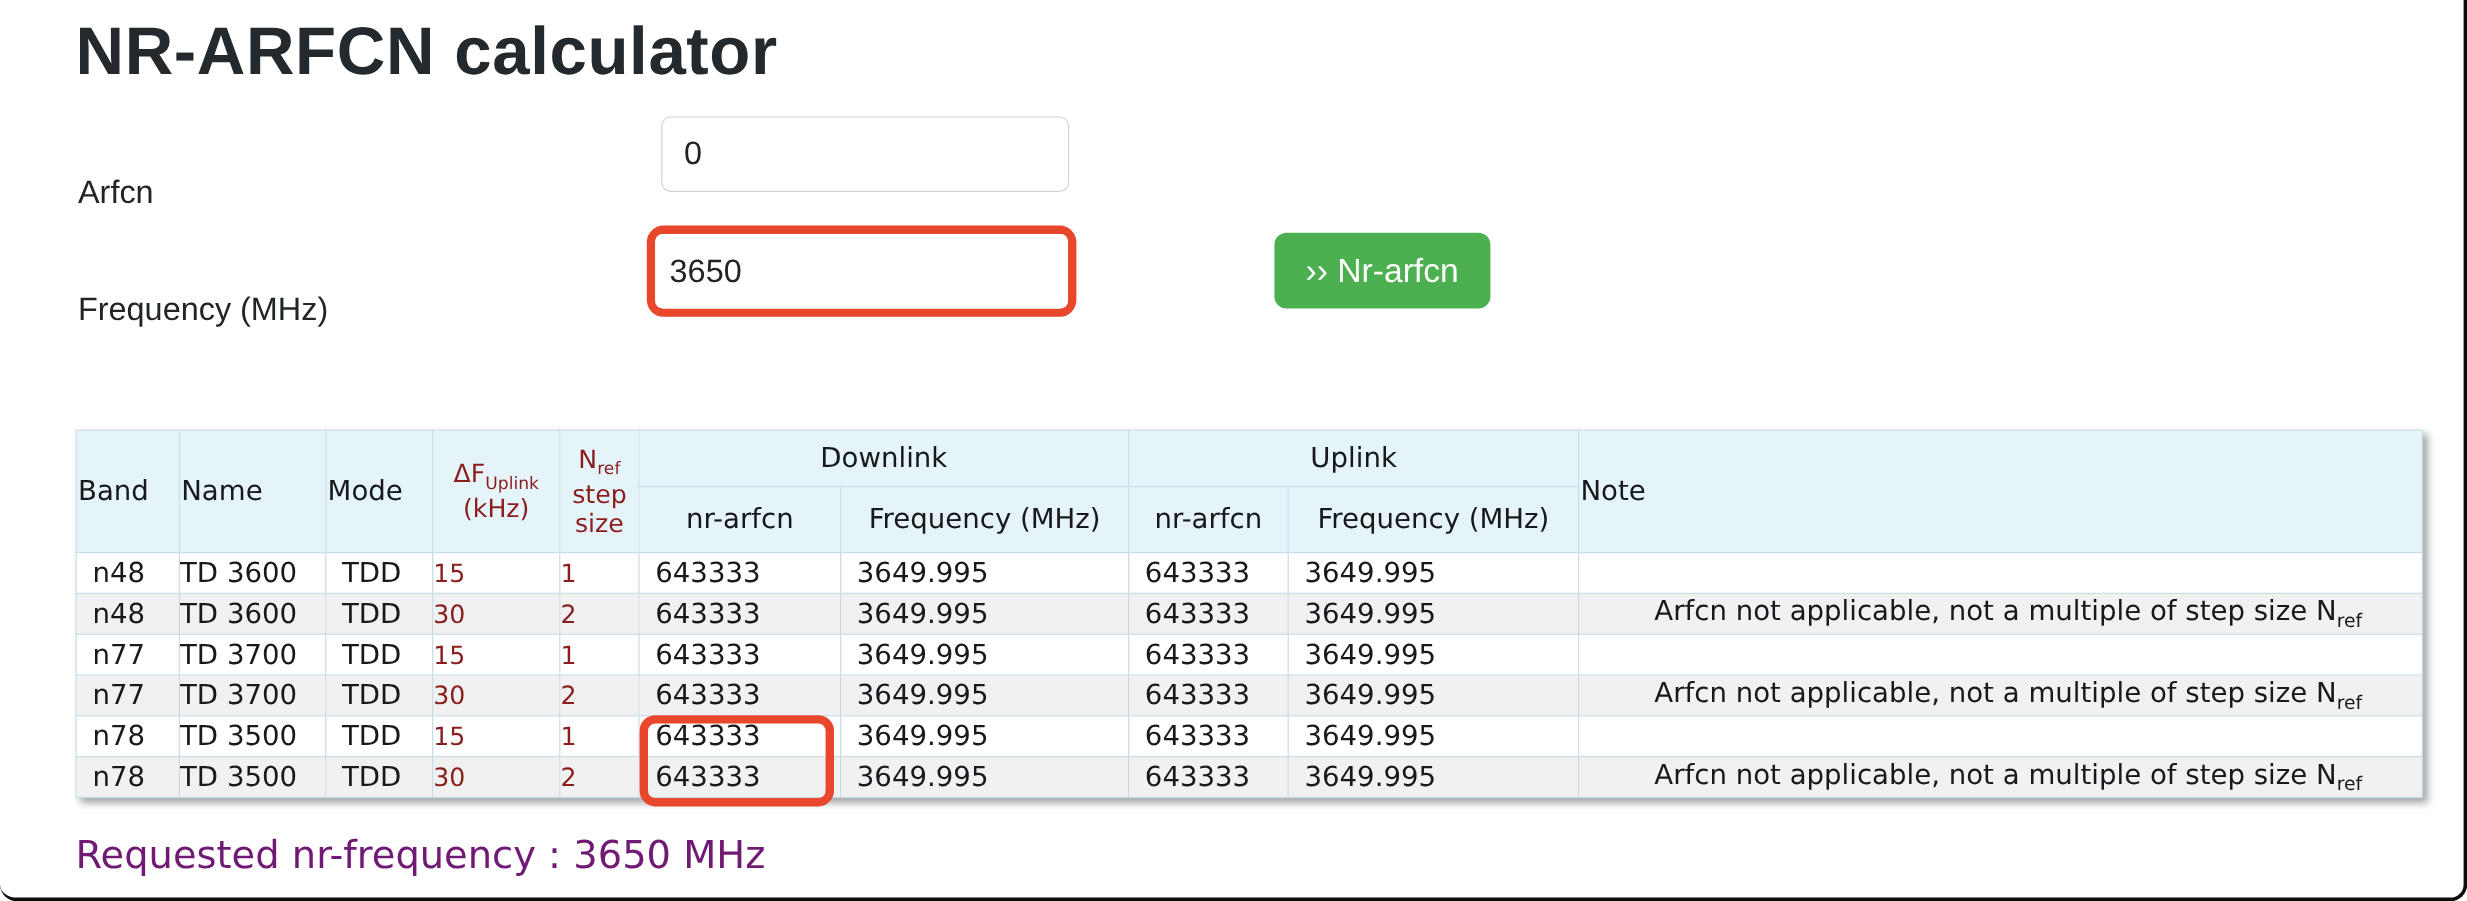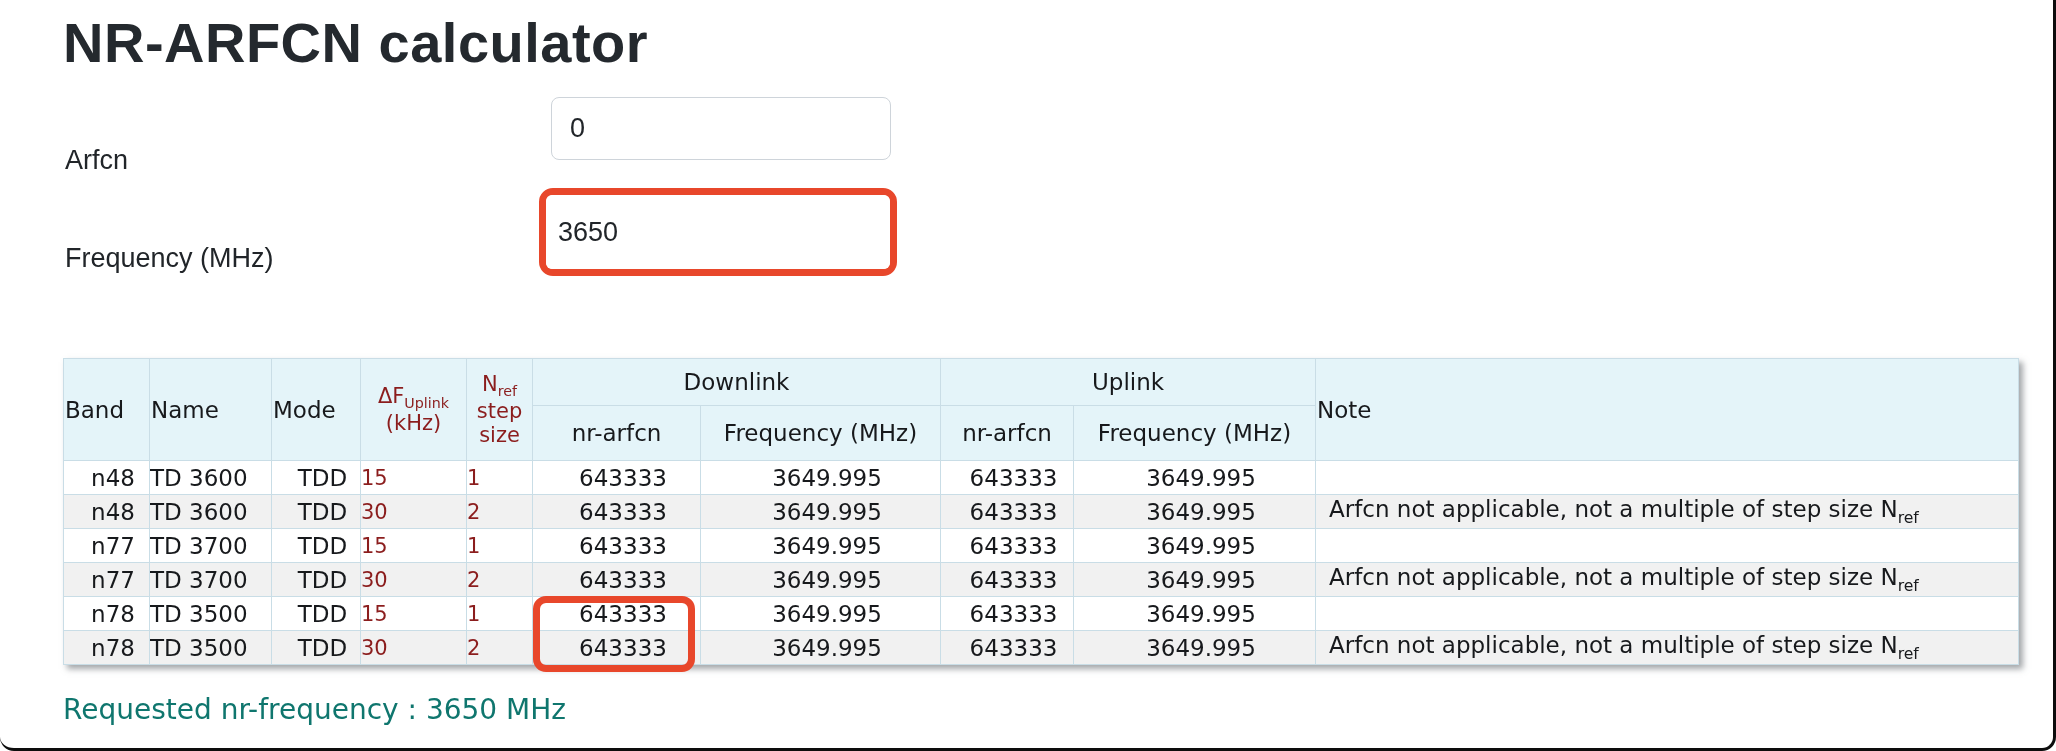--- a/index.html
+++ b/index.html
@@ -45,21 +45,21 @@
     font-size: 27px;
     color: #212529;
     padding-left: 18px;
     outline: none;
     background: #ffffff;
   }
   .input-arfcn { left: 551px; top: 97px; }
   .freq-highlight {
     position: absolute;
     left: 539px; top: 188px;
-    width: 358px; height: 88px;
+    width: 358px; height: 76px;
     border: 7px solid #e8472b;
     border-radius: 14px;
     background: #ffffff;
   }
   .freq-highlight input {
     width: 100%; height: 100%;
     border: none;
     border-radius: 6px;
     font-family: "Liberation Sans", sans-serif;
     font-size: 27px;
@@ -112,57 +112,58 @@
   th.h-center { text-align: center; }
   .accent {
     color: #8b1d1d;
     font-size: 21px;
     line-height: 1.15;
   }
   sub { font-size: 0.68em; }
   tbody td { height: 34px; padding: 0; }
   tbody tr:nth-child(even) td { background: #f1f1f1; }
   tbody tr:nth-child(odd) td { background: #ffffff; }
-  td.c-left { text-align: center; padding-left: 13px; margin-top: 44px; }
+  td.c-left { text-align: left; padding-left: 13px; margin-top: 44px; }
   td.c-center { text-align: left; }
   td.c-accent { text-align: left; color: #8b1d1d; font-size: 21px; }
-  td.c-note { text-align: left; padding-left: 13px; }
+  td.c-note { text-align: center; padding-left: 13px; }
 
   .table-red-box {
     position: absolute;
     left: 470px; top: 238px;
     width: 162px; height: 76px;
     border: 7px solid #e8472b;
     border-radius: 13px;
     pointer-events: none;
   }
   .status-line {
     position: absolute;
     left: 63px; top: 693px;
     font-family: "DejaVu Sans", sans-serif;
-    font-size: 28px;
-    color: #0f766e;
+    font-size: 32px;
+    color: #701a75;
   }
 </style>
 </head>
 <body>
 
 <div class="screen">
 
   <h1 class="page-title">NR-ARFCN calculator</h1>
 
   <label class="form-label lbl-arfcn">Arfcn</label>
   <input class="text-input input-arfcn" value="0" style="">
 
 
   <label class="form-label lbl-freq">Frequency (MHz)</label>
   <span class="freq-highlight">
     <input value="3650" style="">
   </span>
 
+  <button class="btn btn-nrarfcn">›› Nr-arfcn</button>
 
   <div class="table-wrap">
     <table class="results">
       <colgroup>
         <col style="width:86px">
           <col style="width:122px">
           <col style="width:89px">
         <col style="width:106px">
           <col style="width:66px">
           <col style="width:168px">

